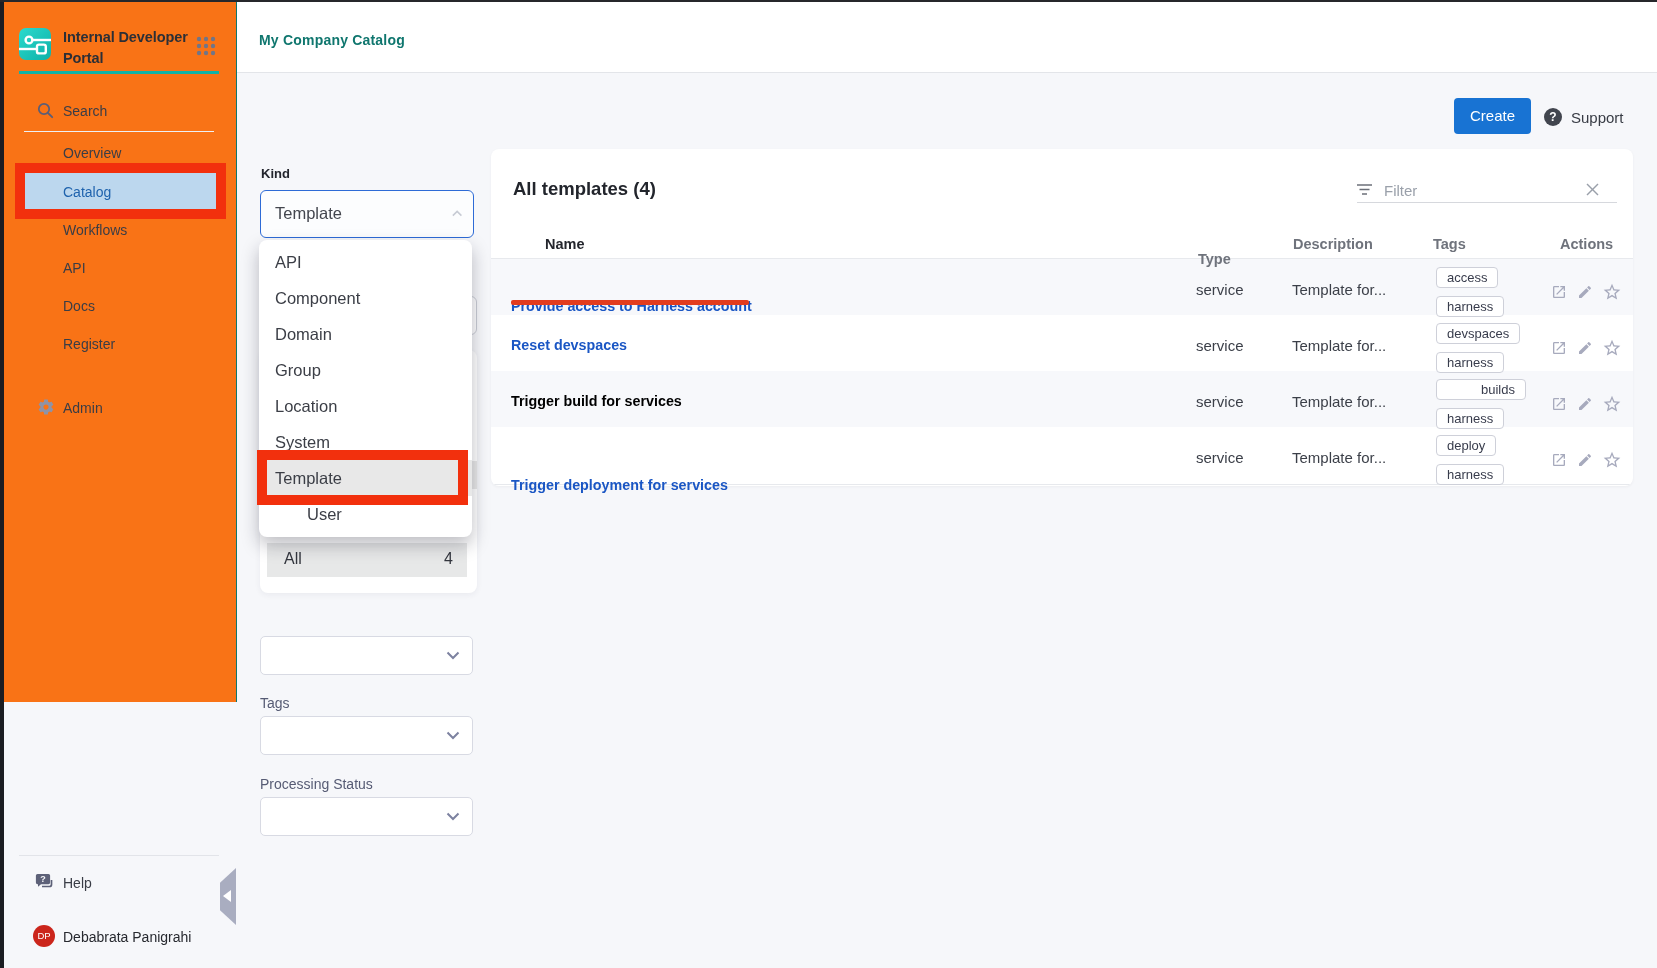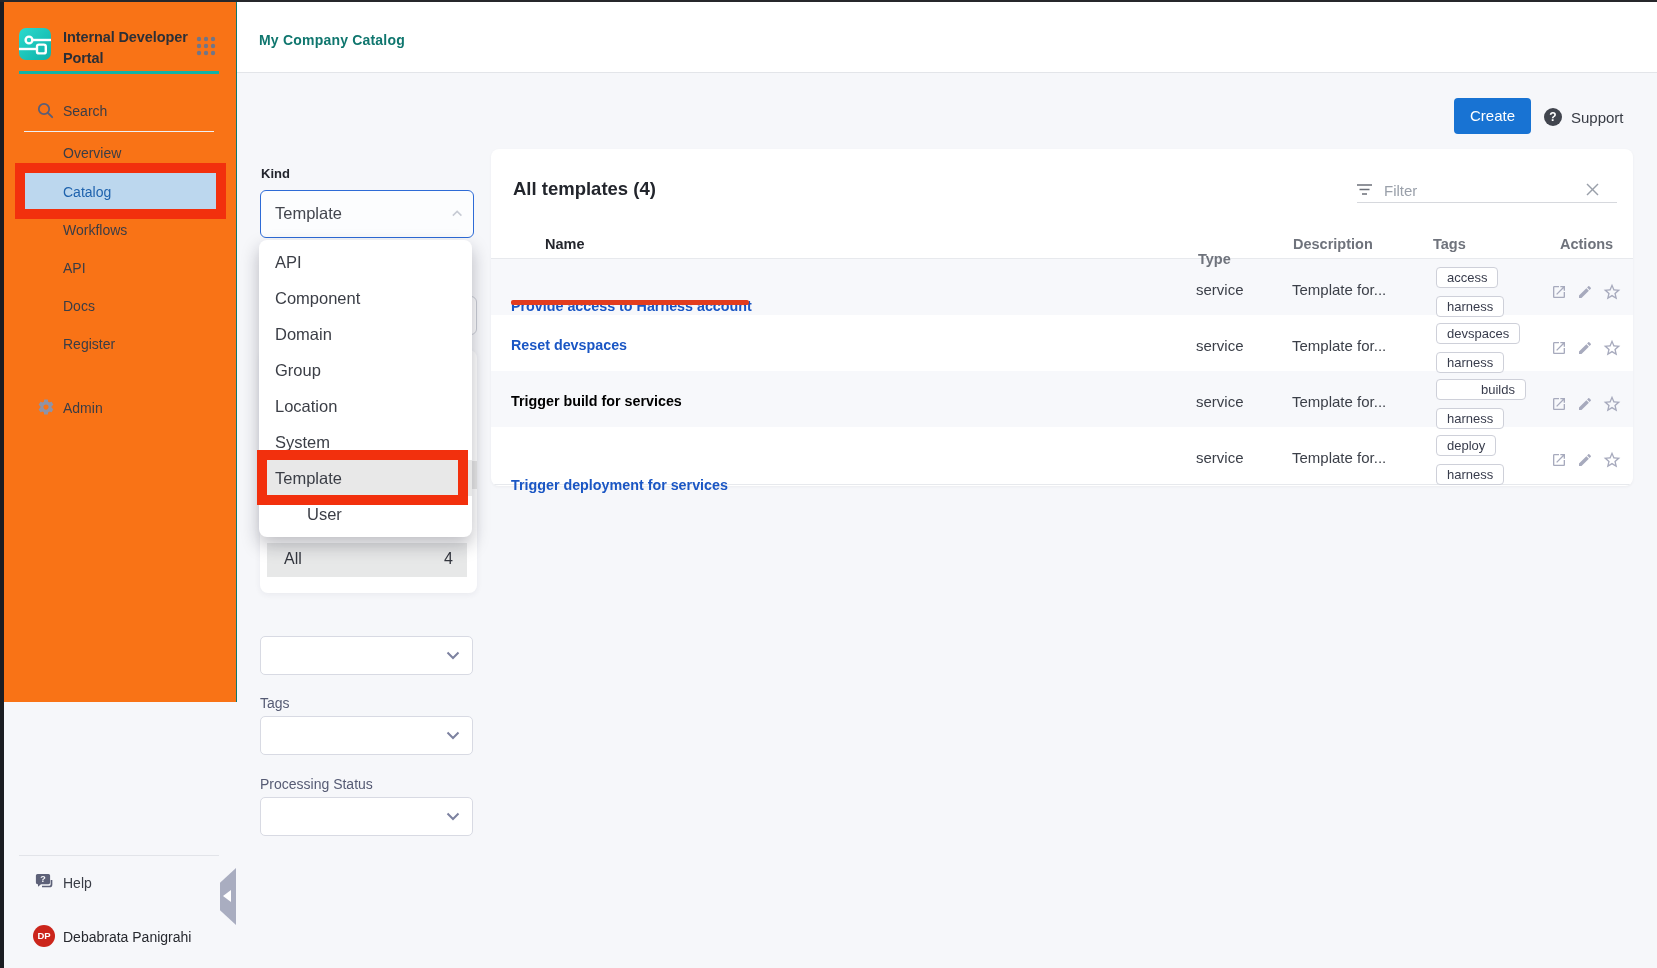--- a/index.html
+++ b/index.html
@@ -73,21 +73,21 @@
   <svg class="abs" style="left:35px;top:873px;" width="22" height="21" viewBox="0 0 22 21">
     <path d="M7 13.5 H14.5 Q16.5 13.5 16.5 11.5 V7" fill="none" stroke="#5d6178" stroke-width="1.7"></path>
     <path d="M2.5 1 h11 q1.6 0 1.6 1.6 v7 q0 1.6 -1.6 1.6 h-7.5 l-3 2.6 v-2.6 h-0.5 q-1.6 0 -1.6 -1.6 v-7 q0 -1.6 1.6 -1.6 z" fill="#5d6178"></path>
     <text x="8" y="9.4" font-size="9" font-weight="bold" fill="#f7f8fa" text-anchor="middle" font-family="Liberation Sans">?</text>
   </svg>
   <div class="abs" style="left:63px;top:875px;font-size:14px;color:#3a3d46;">Help</div>
 
   <div class="abs" style="left:220px;top:868px;width:16px;height:57px;background:#a9adc0;clip-path:polygon(100% 0,0 26%,0 74%,100% 100%);"></div>
   <div class="abs" style="left:223px;top:890px;width:0;height:0;border-top:6px solid transparent;border-bottom:6px solid transparent;border-right:8px solid #ffffff;"></div>
 
-  <div class="abs" style="left:33px;top:925px;width:22px;height:22px;border-radius:50%;background:#cb251b;color:#fff;font-size:9.5px;font-weight:bold;text-align:center;line-height:22px;">DP</div>
+  <div class="abs" style="left:33px;top:925px;width:22px;height:22px;border-radius:50%;background:#cb251b;color:#fff;font-size:9.5px;font-weight:normal;text-align:center;line-height:22px;">DP</div>
   <div class="abs" style="left:63px;top:929px;font-size:14px;color:#27292f;">Debabrata Panigrahi</div>
 
   <div class="abs" style="left:1454px;top:98px;width:77px;height:36px;border-radius:4px;background:#1873d3;color:#fff;font-size:15px;text-align:center;line-height:36px;">Create</div>
   <div class="abs" style="left:1544px;top:108px;width:18px;height:18px;border-radius:50%;background:#41454e;color:#fff;font-size:12px;font-weight:bold;text-align:center;line-height:18px;">?</div>
   <div class="abs" style="left:1571px;top:109px;font-size:15px;color:#383c45;">Support</div>
 
   <div class="abs" style="left:261px;top:166px;font-size:13px;font-weight:bold;color:#23252d;">Kind</div>
 
   <div class="abs" style="left:300px;top:296px;width:177px;height:39px;background:#fdfdfe;border:1px solid #c9ccd4;border-radius:6px;"></div>
 

